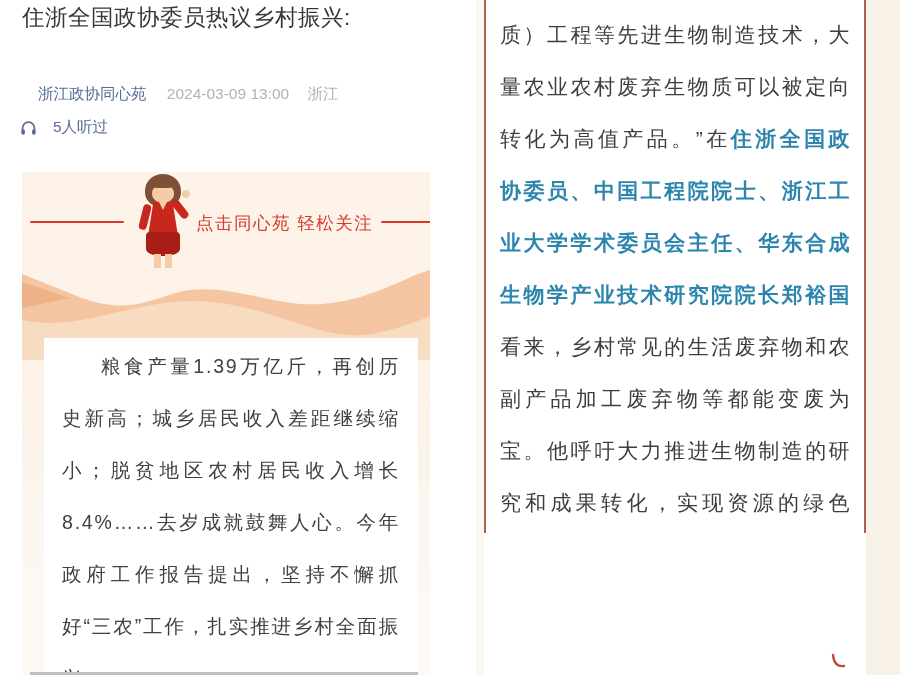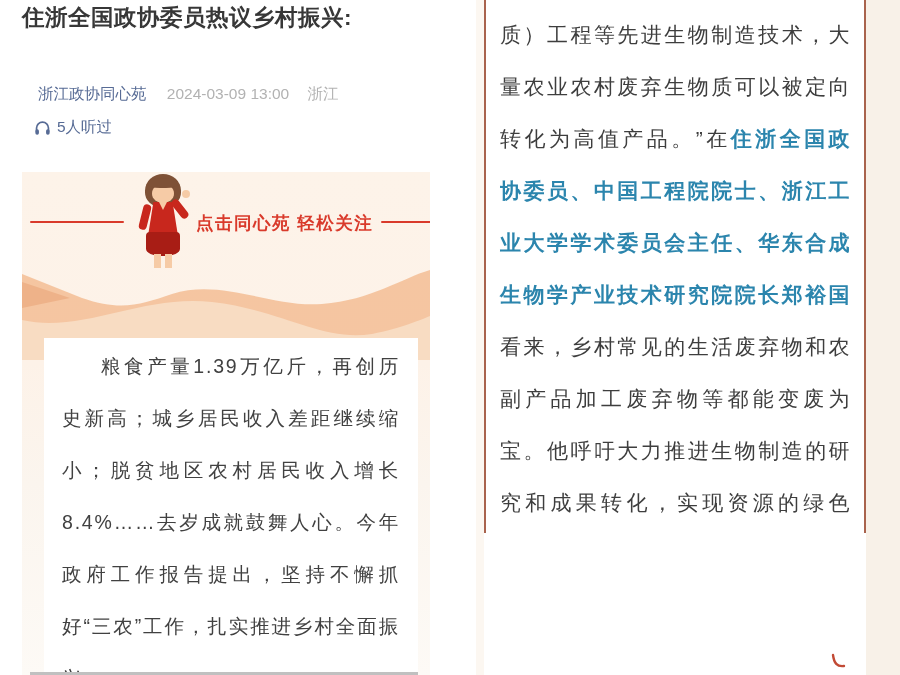--- a/index.html
+++ b/index.html
@@ -7,44 +7,44 @@
     width:900px;height:675px;overflow:hidden;background:#ffffff;
     font-family:"Liberation Sans","DejaVu Sans",sans-serif;
     -webkit-font-smoothing:antialiased;
   }
   .screen{position:relative;width:900px;height:675px;background:#fff;}
 
   
   .left-col{position:absolute;left:0;top:0;width:446px;height:675px;background:#fff;}
   .title{
     position:absolute;left:22px;top:2px;width:408px;
-    font-size:22.5px;font-weight:bold;color:var(--text-dark);
+    font-size:22.5px;font-weight:normal;color:var(--text-dark);
     line-height:31px;letter-spacing:.5px;margin:0;
   }
   .meta{position:absolute;left:38px;top:84px;width:410px;font-size:15.5px;white-space:nowrap;}
   .account{color:var(--link-blue);font-weight:500;margin-right:16px;}
   .time{color:var(--meta-gray);margin-right:14px;}
   .loc{color:var(--meta-gray);}
   .listen{
-    position:absolute;left:34px;top:117px;display:flex;align-items:center;gap:6px;
+    position:absolute;left:20px;top:117px;display:flex;align-items:center;gap:16px;
     color:var(--link-blue);font-size:15.5px;
   }
   .listen svg{display:block;}
 
   
   .media{
     position:absolute;left:22px;top:172px;width:408px;height:503px;overflow:hidden;
     background:linear-gradient(180deg,#fdf3e9 0%,#fdf2e8 38%,#fbf5ee 62%,#fdfaf6 100%);
   }
   .banner-row{position:absolute;left:0;top:0;width:100%;height:100px;display:flex;align-items:center;}
   .red-line{height:2.5px;background:var(--accent-red);border-radius:2px;flex:0 0 auto;}
   .line-left{width:94px;margin-left:8px;}
   .line-right{width:76px;margin-right:6px;}
   .slogan{
-    color:var(--accent-red);font-weight:bold;font-size:17.5px;letter-spacing:1.5px;
+    color:var(--accent-red);font-weight:normal;font-size:17.5px;letter-spacing:1.5px;
     margin:1px 8px;white-space:nowrap;flex:1 1 auto;padding-top:2px;
   }
   
   .mascot{position:relative;width:50px;height:96px;margin-left:14px;flex:0 0 auto;}
   .m-hair{position:absolute;left:7px;top:0;width:36px;height:33px;background:#7e5136;border-radius:55% 55% 48% 48%;}
   .m-face{position:absolute;left:14px;top:10px;width:22px;height:19px;background:#f6cba6;border-radius:50%;}
   .m-hairfringe{position:absolute;left:10px;top:4px;width:30px;height:10px;background:#7e5136;border-radius:50% 50% 40% 40%;}
   .m-body{position:absolute;left:10px;top:28px;width:30px;height:34px;background:#c8271d;clip-path:polygon(18% 0,82% 0,100% 100%,0 100%);}
   .m-vneck{position:absolute;left:21px;top:28px;width:8px;height:8px;background:#f6cba6;clip-path:polygon(0 0,100% 0,50% 100%);}
   .m-arm{position:absolute;left:38px;top:24px;width:8px;height:22px;background:#c8271d;border-radius:4px;transform:rotate(-38deg);}

